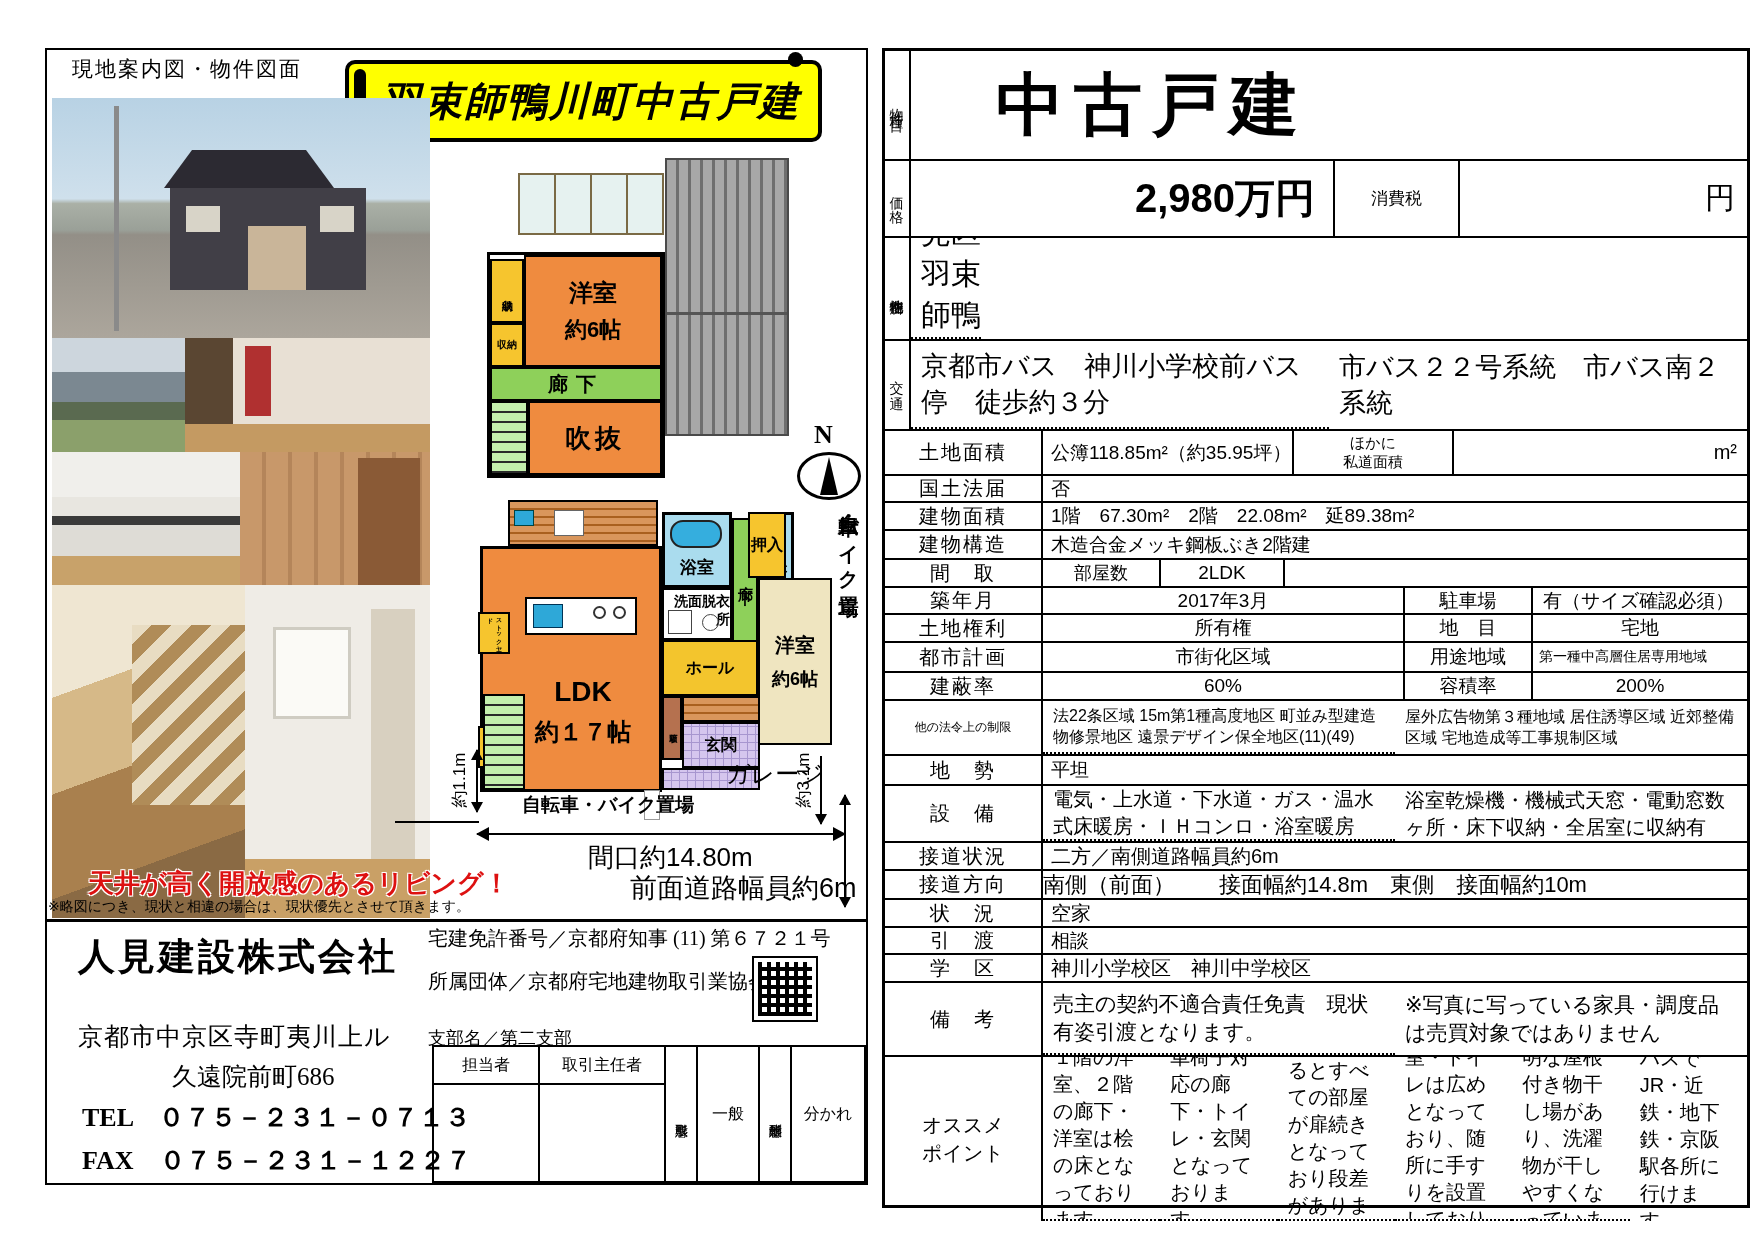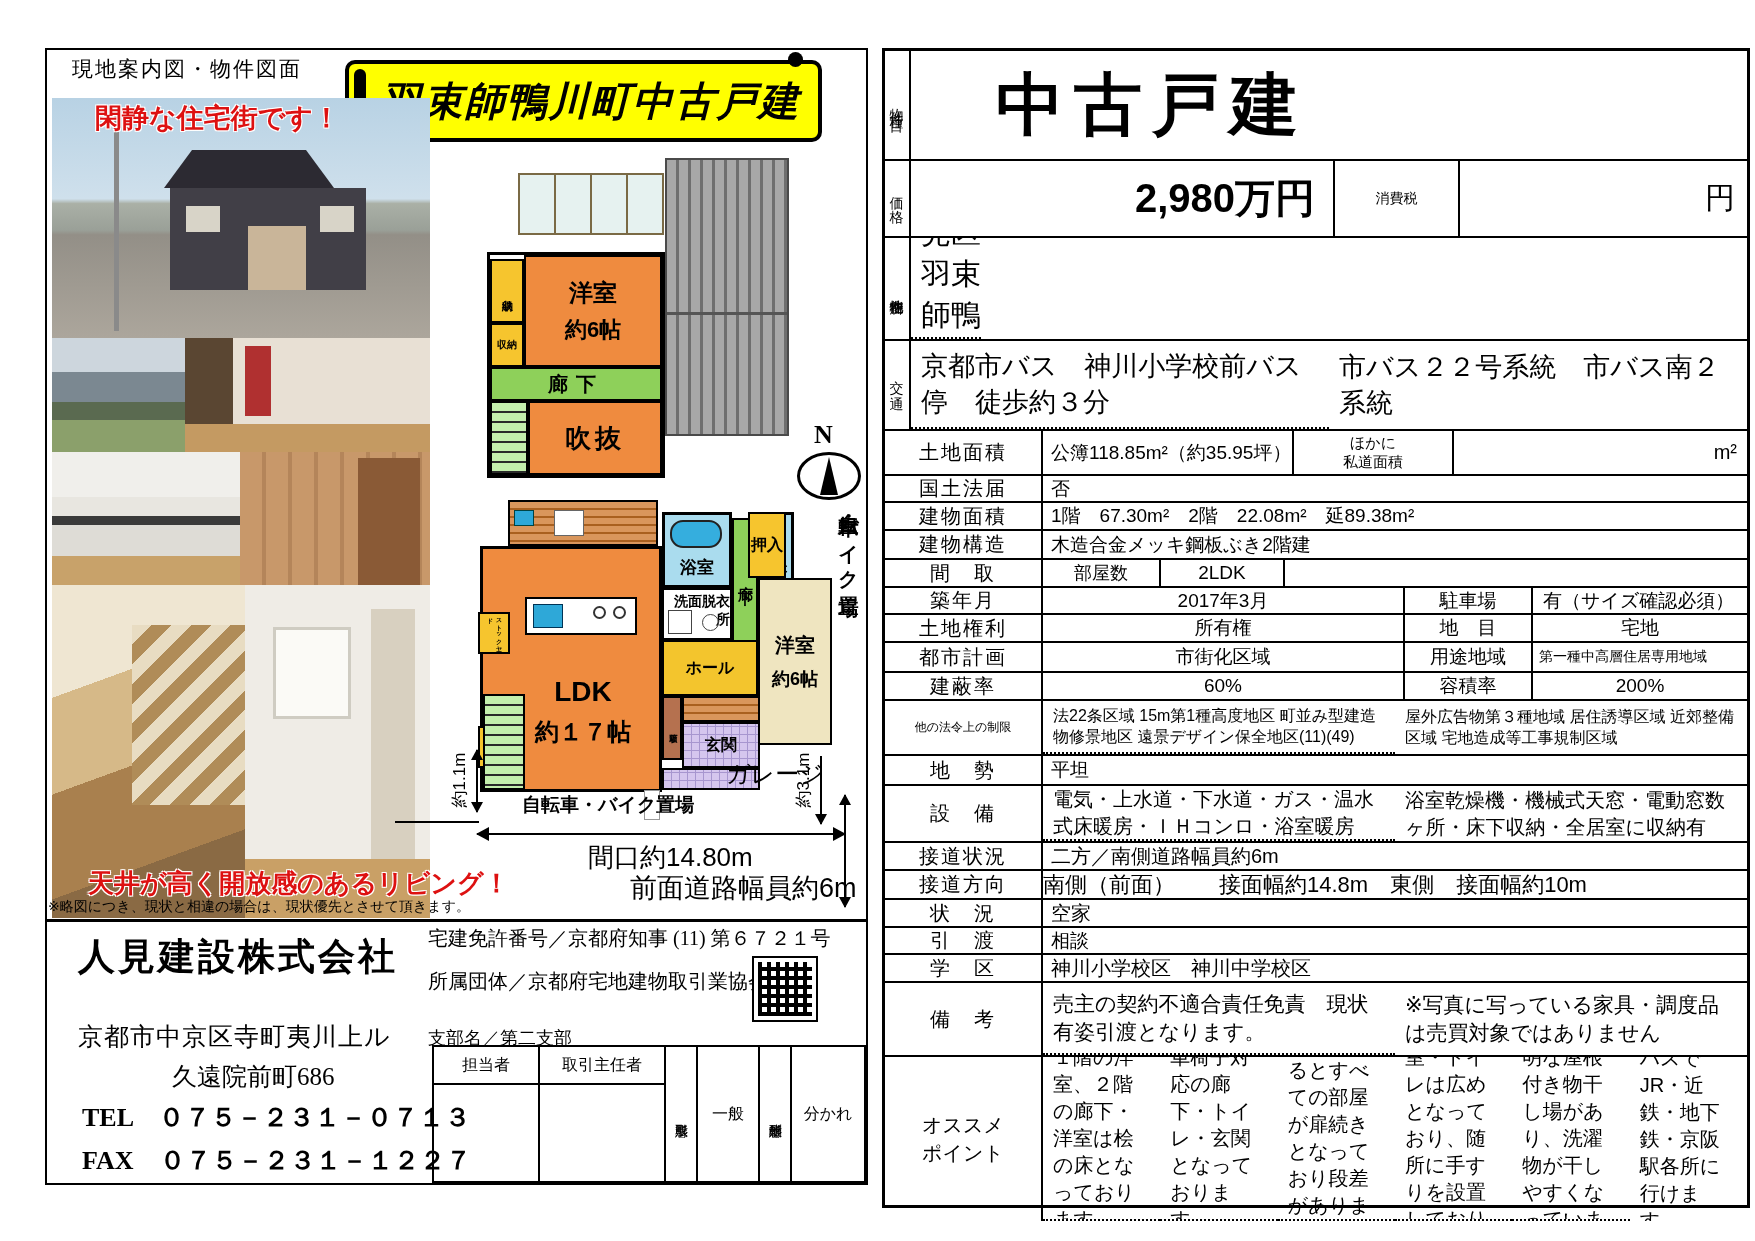--- a/index.html
+++ b/index.html
@@ -55,21 +55,20 @@
   <div class="abs" style="left:788px;top:52px;width:15px;height:15px;background:#000;border-radius:50%"></div>
 
   <div class="abs" style="left:52px;top:98px;width:378px;height:240px;background:linear-gradient(180deg,#b8d2e4 0%,#cfe0ec 42%,#aab0a6 44%,#9aa098 55%,#938f87 57%,#aca69c 100%);overflow:hidden">
     <div class="abs" style="left:62px;top:8px;width:5px;height:225px;background:#8a8a8a"></div>
     <div class="abs" style="left:112px;top:52px;width:170px;height:0;border-left:28px solid transparent;border-right:28px solid transparent;border-bottom:38px solid #2c2a32"></div>
     <div class="abs" style="left:118px;top:90px;width:196px;height:102px;background:#413f47"></div>
     <div class="abs" style="left:196px;top:128px;width:58px;height:64px;background:#c9b599"></div>
     <div class="abs" style="left:134px;top:108px;width:34px;height:26px;background:#d8d4c8"></div>
     <div class="abs" style="left:268px;top:108px;width:34px;height:26px;background:#d8d4c8"></div>
   </div>
-  <div class="abs redcap" style="left:95px;top:100px;font-size:27px">閑静な住宅街です！</div>
 
   <div class="abs" style="left:52px;top:338px;width:133px;height:114px;background:linear-gradient(180deg,#cdd6dd 0 30%,#7b8891 30% 56%,#5a6a50 56% 72%,#8ba06b 72% 100%)"></div>
   <div class="abs" style="left:185px;top:338px;width:245px;height:114px;background:#e8e0d4;overflow:hidden">
     <div class="abs" style="left:0;top:0;width:48px;height:114px;background:#5a4632"></div>
     <div class="abs" style="left:60px;top:8px;width:26px;height:70px;background:#b03030"></div>
     <div class="abs" style="left:0;top:86px;width:245px;height:28px;background:#c49a62"></div>
   </div>
   <div class="abs" style="left:52px;top:452px;width:188px;height:133px;background:linear-gradient(180deg,#f0efeb 0 34%,#e8e6e0 34% 48%,#3a3a3a 48% 55%,#dedcd6 55% 78%,#c8a26a 78% 100%)"></div>
   <div class="abs" style="left:240px;top:452px;width:190px;height:133px;background:repeating-linear-gradient(90deg,#c8986a 0 22px,#b4855a 22px 26px);overflow:hidden">
     <div class="abs" style="left:118px;top:6px;width:62px;height:127px;background:#8a5a36"></div>
@@ -212,21 +211,21 @@
   <div id="rp">
 
     <div class="rrow" style="height:110px">
       <div class="vstrip" style="letter-spacing:4px">物件種目</div>
       <div class="c fx" style="padding-left:85px;font-size:68px;font-weight:bold;letter-spacing:10px">中古戸建</div>
     </div>
 
     <div class="rrow" style="height:77px">
       <div class="vstrip" style="letter-spacing:14px">価格</div>
       <div class="c" style="width:424px;justify-content:flex-end;padding-right:18px;font-size:40px;font-weight:600">2,980万円</div>
-      <div class="c cc" style="width:125px;font-size:14px">消費税</div>
+      <div class="c cc" style="width:125px;font-size:17px">消費税</div>
       <div class="c fx" style="justify-content:flex-end;padding-right:12px;font-size:30px">円</div>
     </div>
 
     <div class="rrow" style="height:103px">
       <div class="vstrip">物件所在地</div>
       <div class="fx stackcol">
         <div class="ln" style="flex:0 0 50px;font-size:30px">京都市伏見区羽束師鴨川町280-49</div>
         <div class="ln"></div>
       </div>
     </div>

